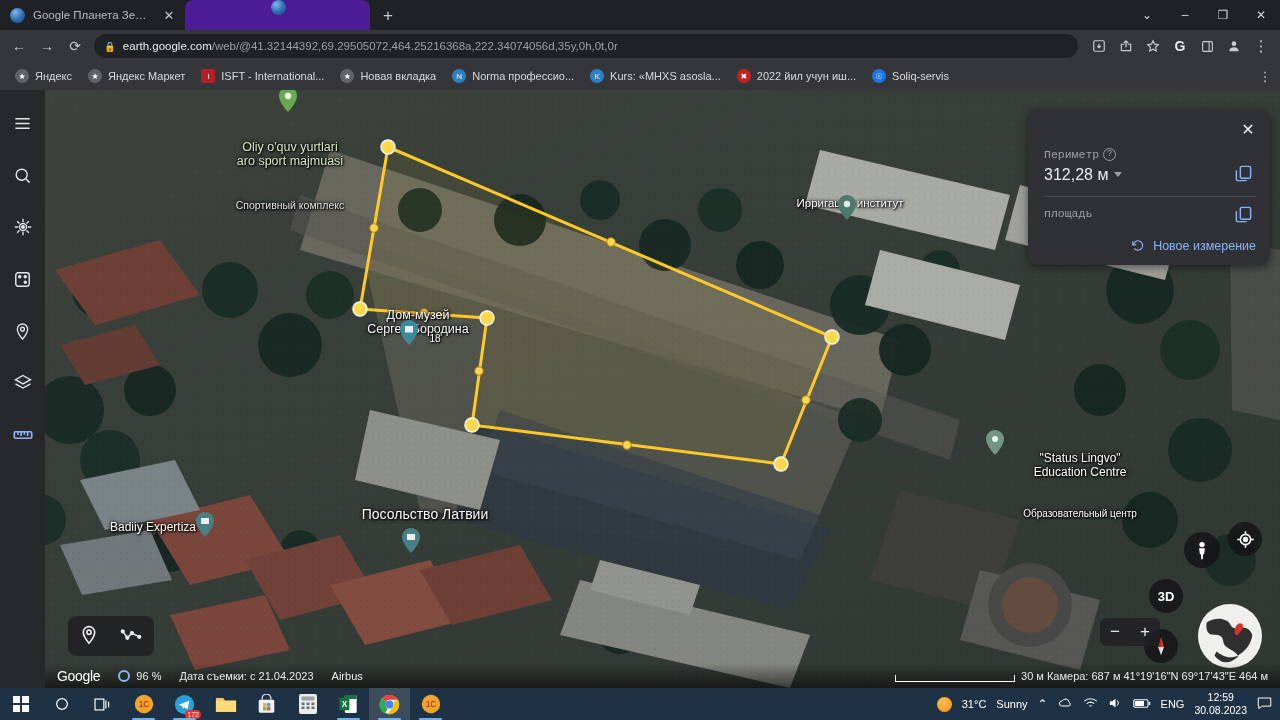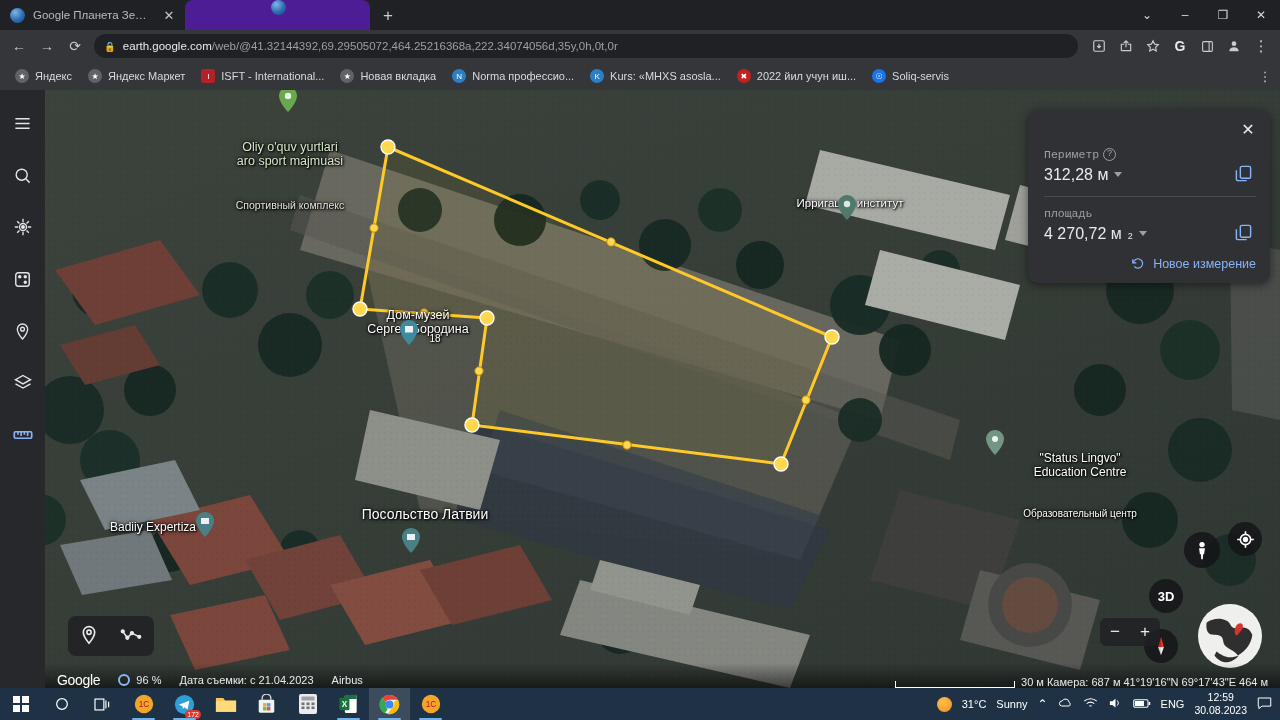--- a/index.html
+++ b/index.html
@@ -199,21 +199,21 @@
   }
   .zoomctl div {
     width: 30px; height: 28px; display: flex;
     align-items: center; justify-content: center;
     color: #e8eaed; font-size: 17px;
   }
 
   
   .statusbar {
     position: absolute; left: 45px; bottom: 0; width: 1235px; height: 25px;
-    display: flex; align-items: flex-end; z-index: 22;
+    display: flex; align-items: center; z-index: 22;
     background: linear-gradient(to top, rgba(0,0,0,.55), rgba(0,0,0,0));
     font-size: 11px; color: #e8eaed;
   }
   .sb-left { display: flex; align-items: center; gap: 18px; padding-left: 12px; }
   .gl {
     font-size: 14px; font-family: "Liberation Sans", sans-serif;
     letter-spacing: -.3px; color: #fff;
   }
   .pct { display: flex; align-items: center; gap: 6px; }
   .ring {
@@ -587,25 +587,20 @@
           </svg>
         </div>
       </div>
 
       <div class="mp-divider"></div>
 
       <div class="mp-row">
         <div class="mp-label">
           <span>площадь</span>
         </div>
-        <div class="mp-value">
-          <span>4 270,72 м</span>
-            <sup>2</sup>
-          <span class="caret"></span>
-        </div>
         <div class="copybtn">
           <svg width="19" height="19" viewBox="0 0 24 24" fill="none" stroke="#8ab4f8" stroke-width="1.8">
             <rect x="8" y="3" width="13" height="15" rx="2"></rect>
               <path d="M16 21H5a2 2 0 0 1-2-2V8"></path>
           </svg>
         </div>
       </div>
 
       <div class="mp-new">
         <svg width="14" height="14" viewBox="0 0 24 24" fill="none" stroke="#8ab4f8" stroke-width="2">

